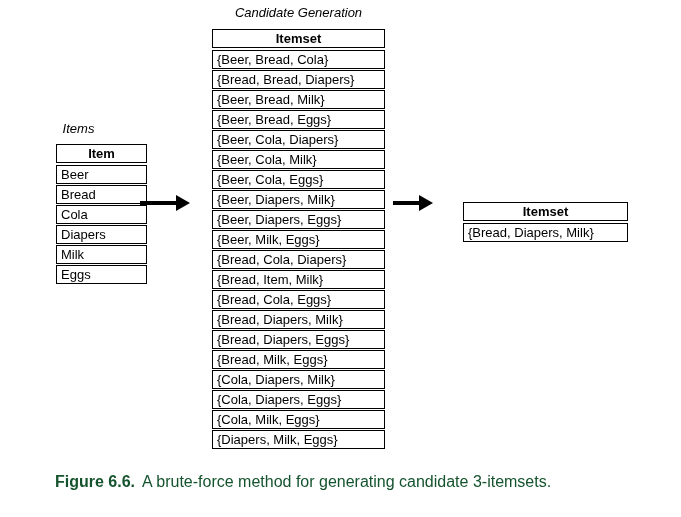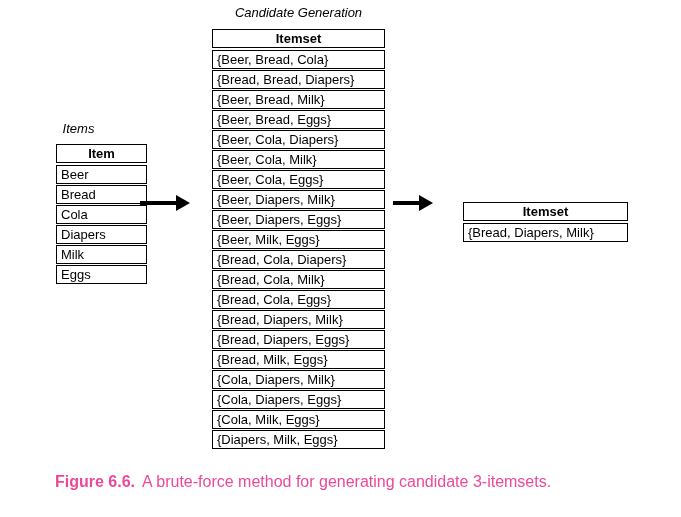--- a/index.html
+++ b/index.html
@@ -54,21 +54,21 @@
   .arrow.a-right { left: 393px; top: 195px; width: 40px; }
   .arrow.a-right .shaft { width: 27px; }
   .arrow.a-right .head  { left: 26px; }
   .caption {
     position: absolute;
     left: 55px;
     top: 472px;
     width: 600px;
     font-size: 16px;
     line-height: 20px;
-    color: #ec4899;
+    color: #14532d;
     white-space: nowrap;
   }
   .caption .lbl { font-weight: bold; margin-right: 7px; }
 </style>
 </head>
 <body>
 
 <div class="canvas">
 
   <div class="tbl-title" style="left:42px; top:121px; width:73px;">Items</div>
@@ -96,21 +96,21 @@
     <div class="cell">{Bread, Bread, Diapers}</div>
     <div class="cell">{Beer, Bread, Milk}</div>
     <div class="cell">{Beer, Bread, Eggs}</div>
     <div class="cell">{Beer, Cola, Diapers}</div>
     <div class="cell">{Beer, Cola, Milk}</div>
     <div class="cell">{Beer, Cola, Eggs}</div>
     <div class="cell">{Beer, Diapers, Milk}</div>
     <div class="cell">{Beer, Diapers, Eggs}</div>
     <div class="cell">{Beer, Milk, Eggs}</div>
     <div class="cell">{Bread, Cola, Diapers}</div>
-    <div class="cell">{Bread, Cola, Milk}</div>
+    <div class="cell">{Bread, Item, Milk}</div>
     <div class="cell">{Bread, Cola, Eggs}</div>
     <div class="cell">{Bread, Diapers, Milk}</div>
     <div class="cell">{Bread, Diapers, Eggs}</div>
     <div class="cell">{Bread, Milk, Eggs}</div>
     <div class="cell">{Cola, Diapers, Milk}</div>
     <div class="cell">{Cola, Diapers, Eggs}</div>
     <div class="cell">{Cola, Milk, Eggs}</div>
     <div class="cell">{Diapers, Milk, Eggs}</div>
   </div>
 

